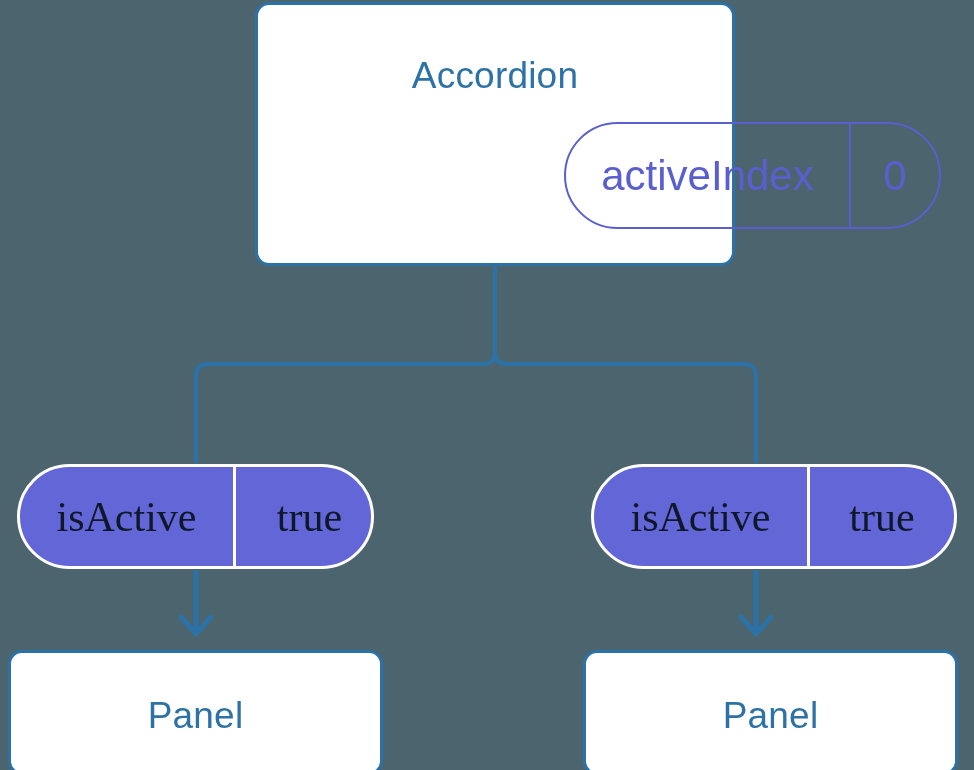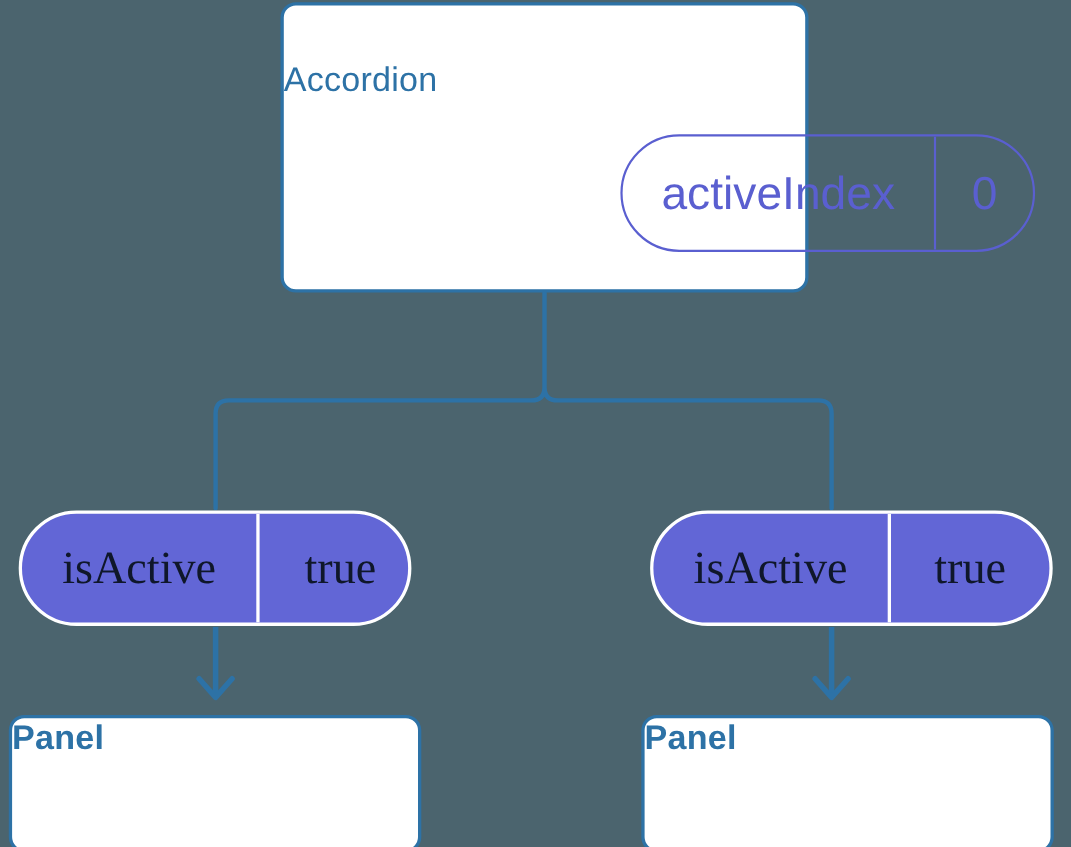--- a/index.html
+++ b/index.html
@@ -34,22 +34,23 @@
   
   .card {
     position: absolute;
     box-sizing: border-box;
     background: #ffffff;
     border: 3px solid #2d72a6;
     border-radius: 14px;
   }
   .card-title {
     color: #2d72a6;
-    font-size: 31px;
+    font-size: 37px;
     font-weight: 400;
+    text-align: center;
     letter-spacing: 0.2px;
     white-space: nowrap;
   }
 
   
   #accordion-card {
     left: 255px;
     top: 2px;
     width: 480px;
     height: 264px;
@@ -59,21 +60,21 @@
   }
 
   
   .panel-card {
     width: 375px;
     height: 125px;
   }
   #panel-left-card  { left: 8px;   top: 650px; }
   #panel-right-card { left: 583px; top: 650px; }
   .panel-card .card-title {
-    font-weight: bold;
+    margin-top: 42px;
   }
 
   
   .pill {
     position: absolute;
     box-sizing: border-box;
     display: flex;
     align-items: stretch;
     border-radius: 999px;
     overflow: hidden;

